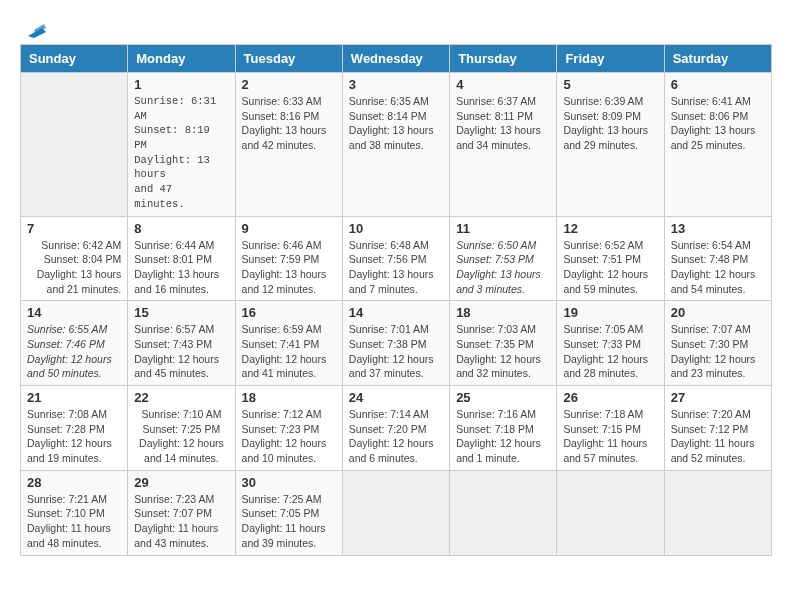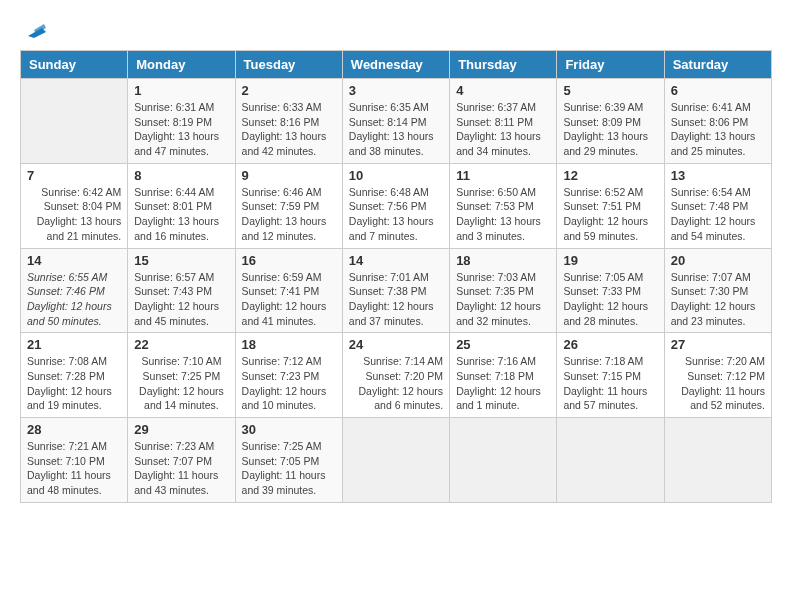--- a/index.html
+++ b/index.html
@@ -31,21 +31,21 @@
       line-height: 1.1;
     }
     .location {
       font-size: 15px;
       color: #444;
       margin-top: 2px;
     }
     .calendar {
       width: 100%;
       border-collapse: collapse;
-      margin-top: 12px;
+      margin-top: 6px;
       font-size: 11px;
     }
     .calendar thead th {
       background-color: #2980b9;
       color: #fff;
       text-align: left;
       padding: 6px 8px;
       font-size: 13px;
       font-weight: bold;
       border: 1px solid #ccc;
@@ -112,21 +112,21 @@
         <th>Thursday</th>
         <th>Friday</th>
         <th>Saturday</th>
       </tr>
   </thead>
   <tbody id="calendar-body">
   <tr>
         <td class="empty-cell"></td>
         <td>
           <div class="day-number">1</div>
-          <div class="day-detail" style="white-space: pre-line;">Sunrise: 6:31 AM
+          <div class="day-detail" style="white-space: pre-line; font-family: Liberation Mono, monospace;">Sunrise: 6:31 AM
 Sunset: 8:19 PM
 Daylight: 13 hours
 and 47 minutes.</div>
         </td>
         <td>
           <div class="day-number">2</div>
           <div class="day-detail" style="white-space: pre-line;">Sunrise: 6:33 AM
 Sunset: 8:16 PM
 Daylight: 13 hours
 and 42 minutes.</div>
@@ -184,21 +184,21 @@
         </td>
         <td>
           <div class="day-number">10</div>
           <div class="day-detail" style="white-space: pre-line;">Sunrise: 6:48 AM
 Sunset: 7:56 PM
 Daylight: 13 hours
 and 7 minutes.</div>
         </td>
         <td>
           <div class="day-number">11</div>
-          <div class="day-detail" style="white-space: pre-line;">Sunrise: 6:50 AM
+          <div class="day-detail" style="white-space: pre-line; font-style: italic;">Sunrise: 6:50 AM
 Sunset: 7:53 PM
 Daylight: 13 hours
 and 3 minutes.</div>
         </td>
         <td>
           <div class="day-number">12</div>
           <div class="day-detail" style="white-space: pre-line;">Sunrise: 6:52 AM
 Sunset: 7:51 PM
 Daylight: 12 hours
 and 59 minutes.</div>
@@ -279,42 +279,42 @@
         </td>
         <td>
           <div class="day-number">18</div>
           <div class="day-detail" style="white-space: pre-line;">Sunrise: 7:12 AM
 Sunset: 7:23 PM
 Daylight: 12 hours
 and 10 minutes.</div>
         </td>
         <td>
           <div class="day-number">24</div>
-          <div class="day-detail" style="white-space: pre-line; text-align: right;">Sunrise: 7:14 AM
+          <div class="day-detail" style="white-space: pre-line;">Sunrise: 7:14 AM
 Sunset: 7:20 PM
 Daylight: 12 hours
 and 6 minutes.</div>
         </td>
         <td>
           <div class="day-number">25</div>
           <div class="day-detail" style="white-space: pre-line;">Sunrise: 7:16 AM
 Sunset: 7:18 PM
 Daylight: 12 hours
 and 1 minute.</div>
         </td>
         <td>
           <div class="day-number">26</div>
           <div class="day-detail" style="white-space: pre-line;">Sunrise: 7:18 AM
 Sunset: 7:15 PM
 Daylight: 11 hours
 and 57 minutes.</div>
         </td>
         <td>
           <div class="day-number">27</div>
-          <div class="day-detail" style="white-space: pre-line; text-align: right;">Sunrise: 7:20 AM
+          <div class="day-detail" style="white-space: pre-line;">Sunrise: 7:20 AM
 Sunset: 7:12 PM
 Daylight: 11 hours
 and 52 minutes.</div>
         </td>
       </tr>
       <tr>
         <td>
           <div class="day-number">28</div>
           <div class="day-detail" style="white-space: pre-line;">Sunrise: 7:21 AM
 Sunset: 7:10 PM

